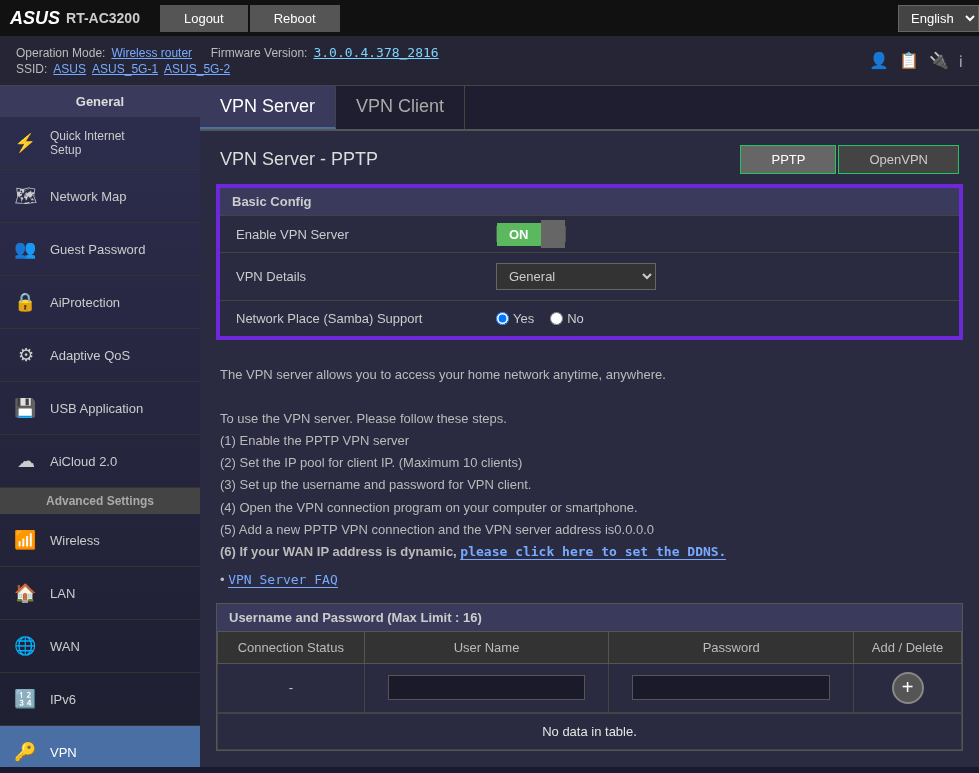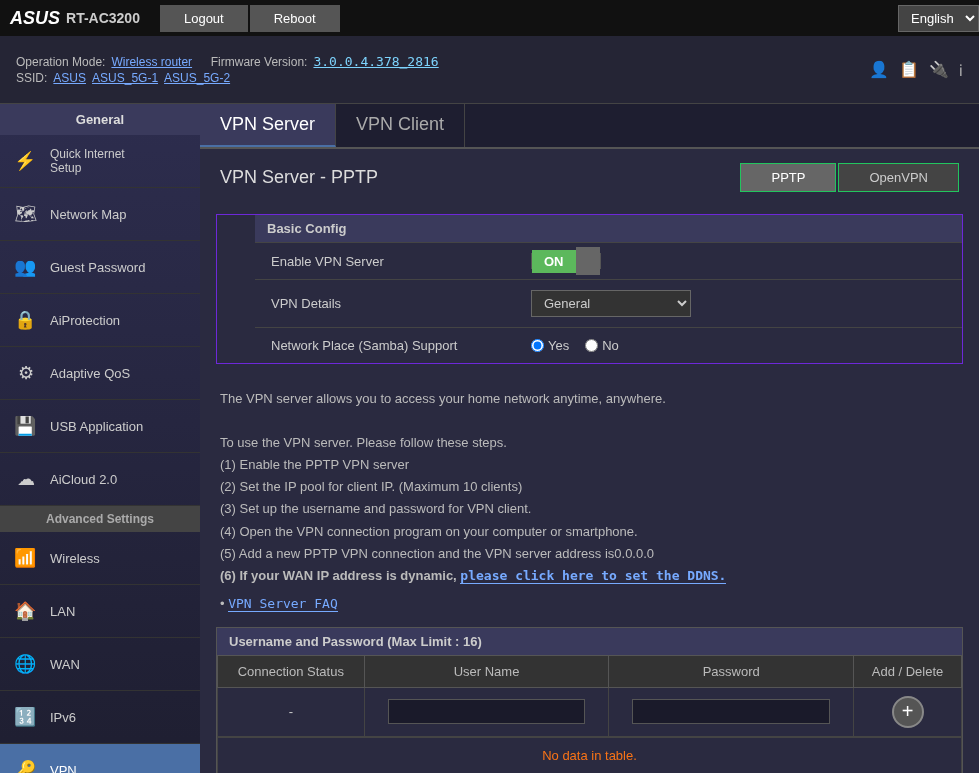--- a/index.html
+++ b/index.html
@@ -37,21 +37,21 @@
     .tab.active { background: #3a3a5c; color: #fff; border-bottom: 2px solid #4a6fa5; }
 
     
     .page-header { display: flex; align-items: center; justify-content: space-between; padding: 14px 20px 10px; }
     .page-title { font-size: 18px; color: #ddd; font-weight: normal; }
     .mode-buttons { display: flex; gap: 2px; }
     .mode-btn { padding: 6px 30px; border: 1px solid #22c55e; background: #444; color: #ccc; cursor: pointer; font-size: 13px; }
     .mode-btn.active { background: #666; color: #fff; }
 
     
-    .config-section { margin: 12px 16px 12px; border: 1px solid #6d28d9; padding-left: 38px; }
+    .config-section { margin: 0 16px 12px; border: 4px solid #6d28d9; }
     .config-header { background: #3a3a5c; color: #ccc; padding: 6px 12px; font-size: 13px; font-weight: bold; }
     .config-row { display: flex; align-items: center; padding: 10px 16px; border-top: 1px solid #444; background: #2a2a40; }
     .config-label { width: 260px; color: #ccc; font-size: 13px; }
     .config-value { flex: 1; display: flex; align-items: center; gap: 10px; }
 
     
     .toggle-on { display: flex; align-items: center; background: #222; border: 1px solid #555; height: 16px; }
     .toggle-on .on-label { background: #5cb85c; color: #fff; padding: 4px 12px; font-size: 13px; font-weight: bold; }
     .toggle-on .slider { background: #555; width: 22px; height: 100%; display: flex; align-items: center; justify-content: center; }
 
@@ -67,31 +67,31 @@
     .info-text a { color: #7af; text-decoration: none; font-family: monospace; border-bottom: 1px solid #7af; }
     .info-text .step6 { font-weight: bold; }
 
     
     .cred-section { margin: 0 16px 12px; border: 1px solid #555; }
     .cred-header { background: #3a3a5c; color: #ccc; padding: 6px 12px; font-size: 13px; font-weight: bold; }
     .cred-table { width: 100%; border-collapse: collapse; }
     .cred-table th { background: #333; color: #bbb; padding: 8px 12px; text-align: center; font-size: 13px; border: 1px solid #555; font-weight: normal; }
     .cred-table td { padding: 8px 12px; text-align: center; border: 1px solid #444; background: #2a2a40; }
     .cred-input { background: #1a1a2a; border: 1px solid #555; color: #ccc; padding: 4px 8px; width: 90%; font-size: 13px; }
-    .no-data { color: #f97316; font-size: 13px; text-align: center; padding: 10px; background: #2a2a40; border: 1px solid #444; }
+    .no-data { color: #e5e5e5; font-size: 13px; text-align: center; padding: 10px; background: #2a2a40; border: 1px solid #444; }
     .add-btn { width: 32px; height: 32px; border-radius: 50%; background: #555; border: 2px solid #888; color: #fff; font-size: 20px; cursor: pointer; display: flex; align-items: center; justify-content: center; margin: 0 auto; }
 
     
     .apply-area { display: flex; justify-content: center; padding: 14px; }
 
     
     .top-icons { display: flex; gap: 10px; align-items: center; font-size: 16px; color: #aaa; }
 
     
-    .header-info { display: flex; align-items: center; background: #252535; padding: 18px 16px; border-bottom: 1px solid #444; font-size: 12px; color: #bbb; }
+    .header-info { display: flex; align-items: center; background: #252535; padding: 9px 16px; border-bottom: 1px solid #444; font-size: 12px; color: #bbb; }
   </style>
 </head>
 <body>
 
 <div class="top-bar">
   <div class="logo-area">
     <span class="logo-asus">ASUS</span>
     <span class="logo-model">RT-AC3200</span>
   </div>
   <div class="top-nav">

